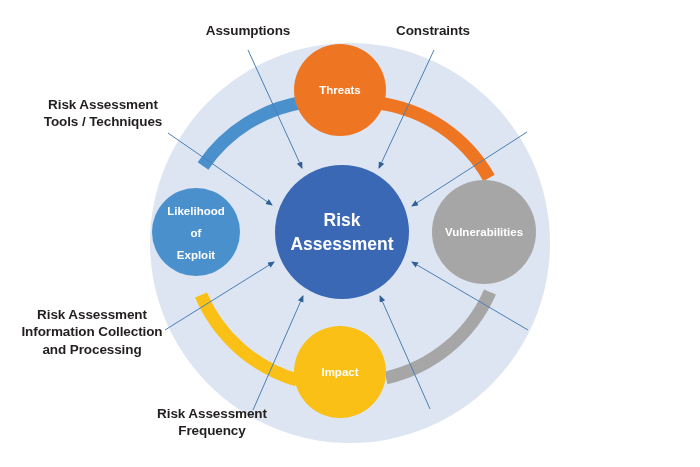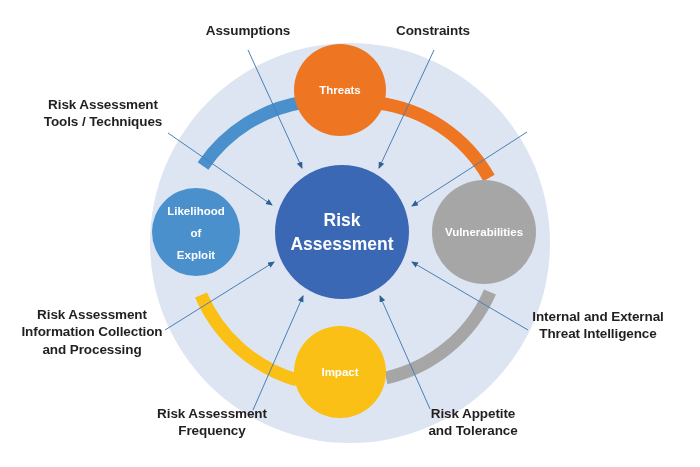--- a/index.html
+++ b/index.html
@@ -112,22 +112,18 @@
   <div class="outer-label lbl-center" style="left:178px; top:22px; width:140px;">Assumptions</div>
 
   <div class="outer-label lbl-center" style="left:28px; top:96px; width:150px;">Risk Assessment
 Tools / Techniques</div>
 
 
   <div class="outer-label lbl-center" style="left:12px; top:306px; width:160px;">Risk Assessment
 Information Collection
 and Processing</div>
 
-  <div class="outer-label lbl-center" style="left:518px; top:308px; width:160px;">Internal and External
-Threat Intelligence</div>
 
   <div class="outer-label lbl-center" style="left:132px; top:405px; width:160px;">Risk Assessment
 Frequency</div>
 
-  <div class="outer-label lbl-center" style="left:398px; top:405px; width:150px;">Risk Appetite
-and Tolerance</div>
 
 </div>
 
 </body></html>

